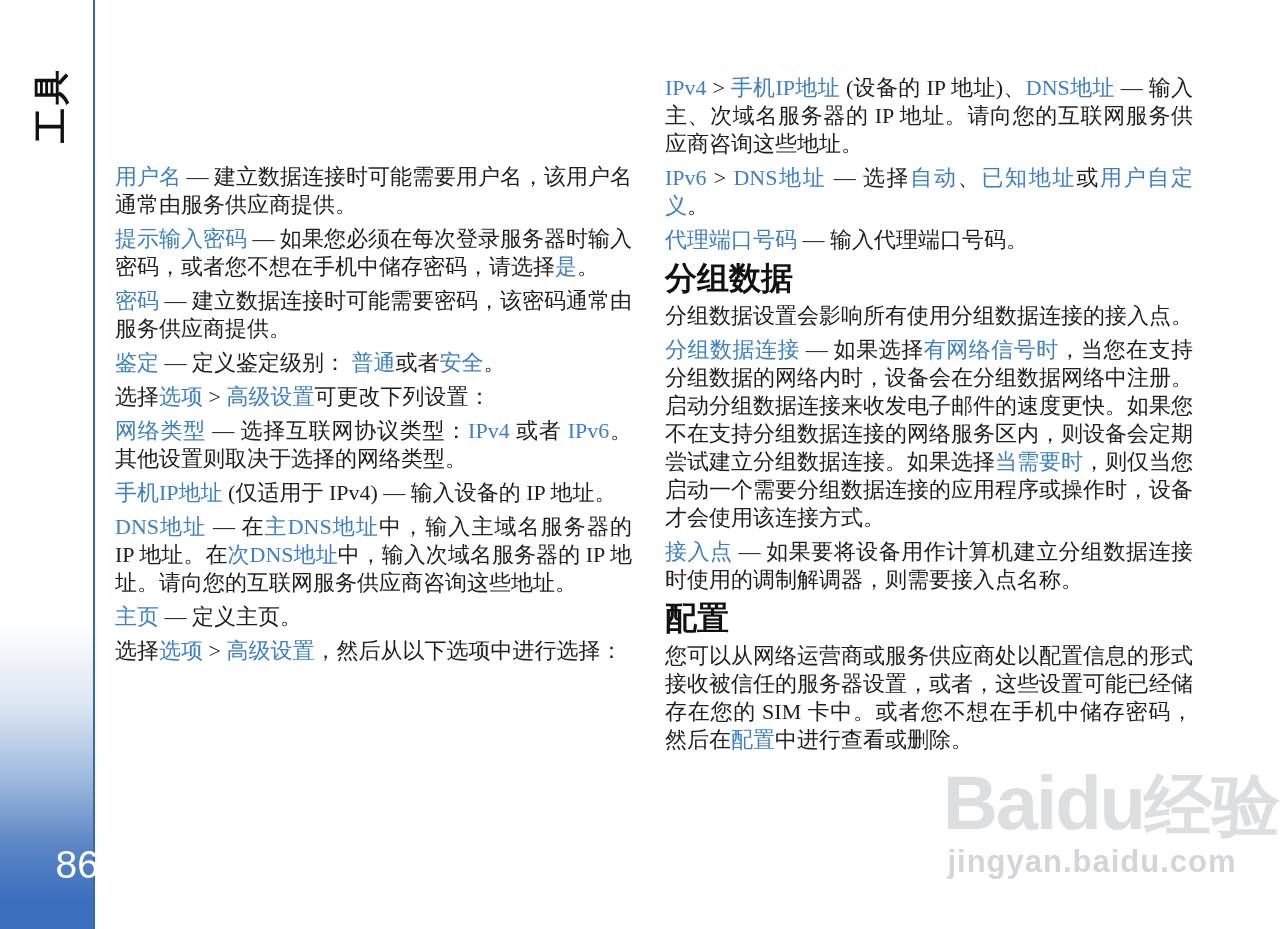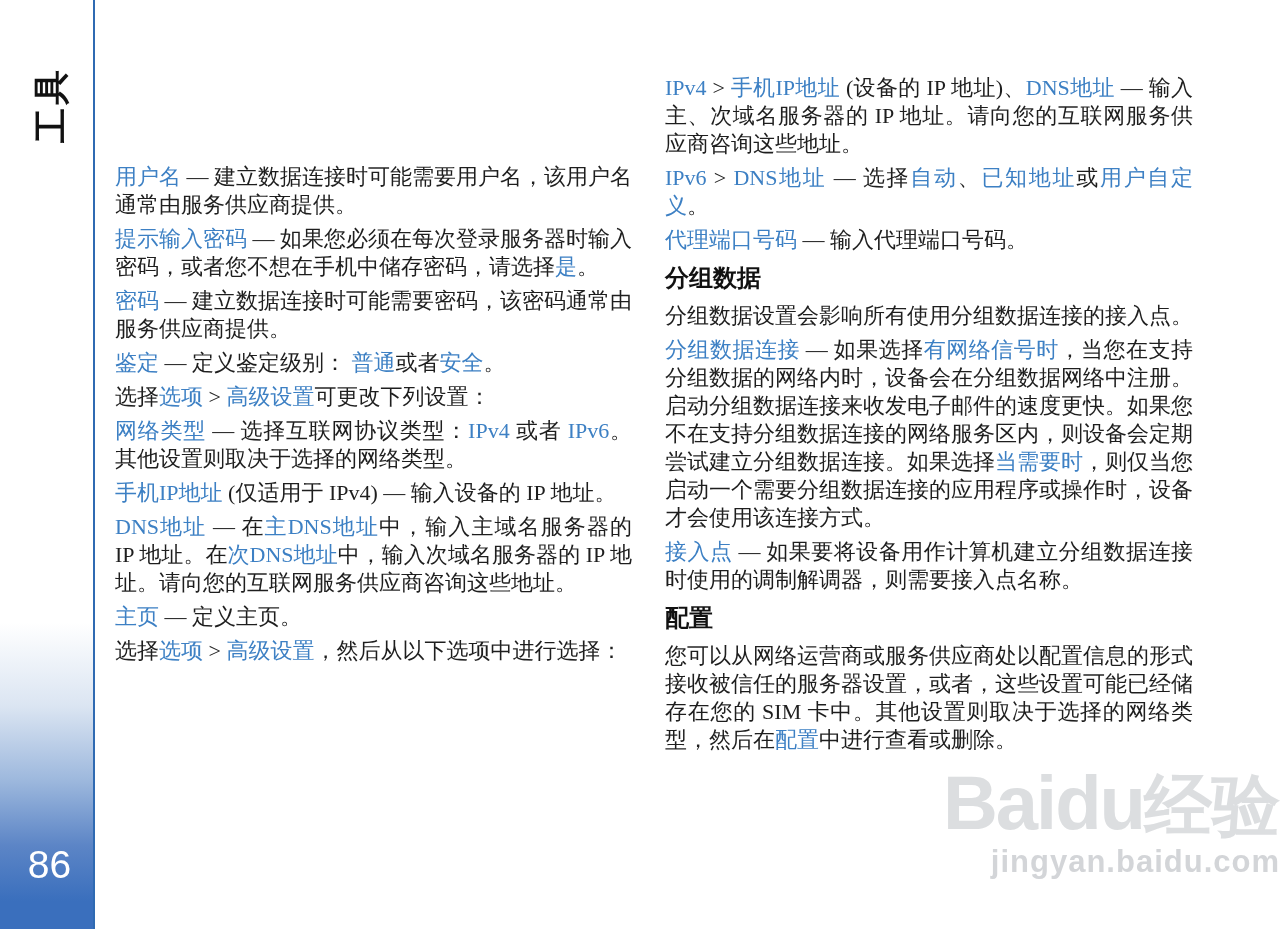--- a/index.html
+++ b/index.html
@@ -25,21 +25,21 @@
   .chapter{
     position:absolute;left:10px;top:50px;width:82px;height:110px;
     display:flex;align-items:center;justify-content:center;
     transform:rotate(-90deg);
     font-family:"Liberation Sans", sans-serif;
     font-weight:700;font-size:35px;color:#111;
     letter-spacing:3px;white-space:nowrap;
   }
   .pagenum{
     position:absolute;left:0;top:843px;width:99px;
-    text-align:center;
+    text-align:right;
     font-family:"Liberation Sans", sans-serif;
     font-size:39px;color:#ffffff;
   }
   
   .content{
     position:absolute;left:115px;top:74px;
     display:flex;gap:33px;
     color:var(--body-text);
     font-size:22px;line-height:28px;align-items:center;
   }
@@ -48,38 +48,38 @@
   .col-right{width:528px;}
   .col p{
     margin:0 0 6px 0;
     text-align:justify;
     text-align-last:left;
   }
   .term{color:var(--link-blue);}
   .plain{color:var(--body-text);}
   .heading{
     font-family:"Liberation Sans", sans-serif;
-    font-weight:700;font-size:24px;line-height:32px;
+    font-weight:700;font-size:32px;line-height:32px;
     color:#111;margin:8px 0 8px 0;
   }
   
   .watermark{
     position:absolute;right:0;bottom:50px;width:392px;
     pointer-events:none;
     font-family:"Liberation Sans", sans-serif;
   }
   .wm-logo{
     text-align:right;
     font-weight:700;font-size:76px;line-height:80px;
     color:rgba(168,172,178,0.40);
     letter-spacing:-2px;white-space:nowrap;
   }
   .wm-logo .wm-cn{font-size:68px;letter-spacing:0;}
   .wm-url{
-    padding-left:16px;text-align:right;
+    padding-left:16px;text-align:center;
     font-weight:700;font-size:31px;line-height:34px;
     color:rgba(168,172,178,0.50);
     letter-spacing:1px;
   }
 </style>
 </head>
 <body>
 
 <div class="page">
 
@@ -105,21 +105,21 @@
       </div>
     <div class="col col-right" id="col-right">
         <p><span class="term">IPv4</span><span class="plain"> &gt; </span><span class="term">手机IP地址</span><span class="plain"> (设备的 IP 地址)、</span><span class="term">DNS地址</span><span class="plain"> — 输入主、次域名服务器的 IP 地址。请向您的互联网服务供应商咨询这些地址。</span></p>
         <p><span class="term">IPv6</span><span class="plain"> &gt; </span><span class="term">DNS地址</span><span class="plain"> — 选择</span><span class="term">自动</span><span class="plain">、</span><span class="term">已知地址</span><span class="plain">或</span><span class="term">用户自定义</span><span class="plain">。</span></p>
         <p><span class="term">代理端口号码</span><span class="plain"> — 输入代理端口号码。</span></p>
         <div class="heading">分组数据</div>
         <p><span class="plain">分组数据设置会影响所有使用分组数据连接的接入点。</span></p>
         <p><span class="term">分组数据连接</span><span class="plain"> — 如果选择</span><span class="term">有网络信号时</span><span class="plain">，当您在支持分组数据的网络内时，设备会在分组数据网络中注册。启动分组数据连接来收发电子邮件的速度更快。如果您不在支持分组数据连接的网络服务区内，则设备会定期尝试建立分组数据连接。如果选择</span><span class="term">当需要时</span><span class="plain">，则仅当您启动一个需要分组数据连接的应用程序或操作时，设备才会使用该连接方式。</span></p>
         <p><span class="term">接入点</span><span class="plain"> — 如果要将设备用作计算机建立分组数据连接时使用的调制解调器，则需要接入点名称。</span></p>
         <div class="heading">配置</div>
-        <p><span class="plain">您可以从网络运营商或服务供应商处以配置信息的形式接收被信任的服务器设置，或者，这些设置可能已经储存在您的 SIM 卡中。其他设置则取决于选择的网络类型，然后在</span><span class="term">配置</span><span class="plain">中进行查看或删除。</span></p>
+        <p><span class="plain">您可以从网络运营商或服务供应商处以配置信息的形式接收被信任的服务器设置，或者，这些设置可能已经储存在您的 SIM 卡中。或者您不想在手机中储存密码，然后在</span><span class="term">配置</span><span class="plain">中进行查看或删除。</span></p>
       </div>
   </div>
 
   <div class="watermark">
     <div class="wm-logo"><span>Baidu</span><span class="wm-cn">经验</span></div>
     <div class="wm-url">jingyan.baidu.com</div>
   </div>
 
 </div>
 

